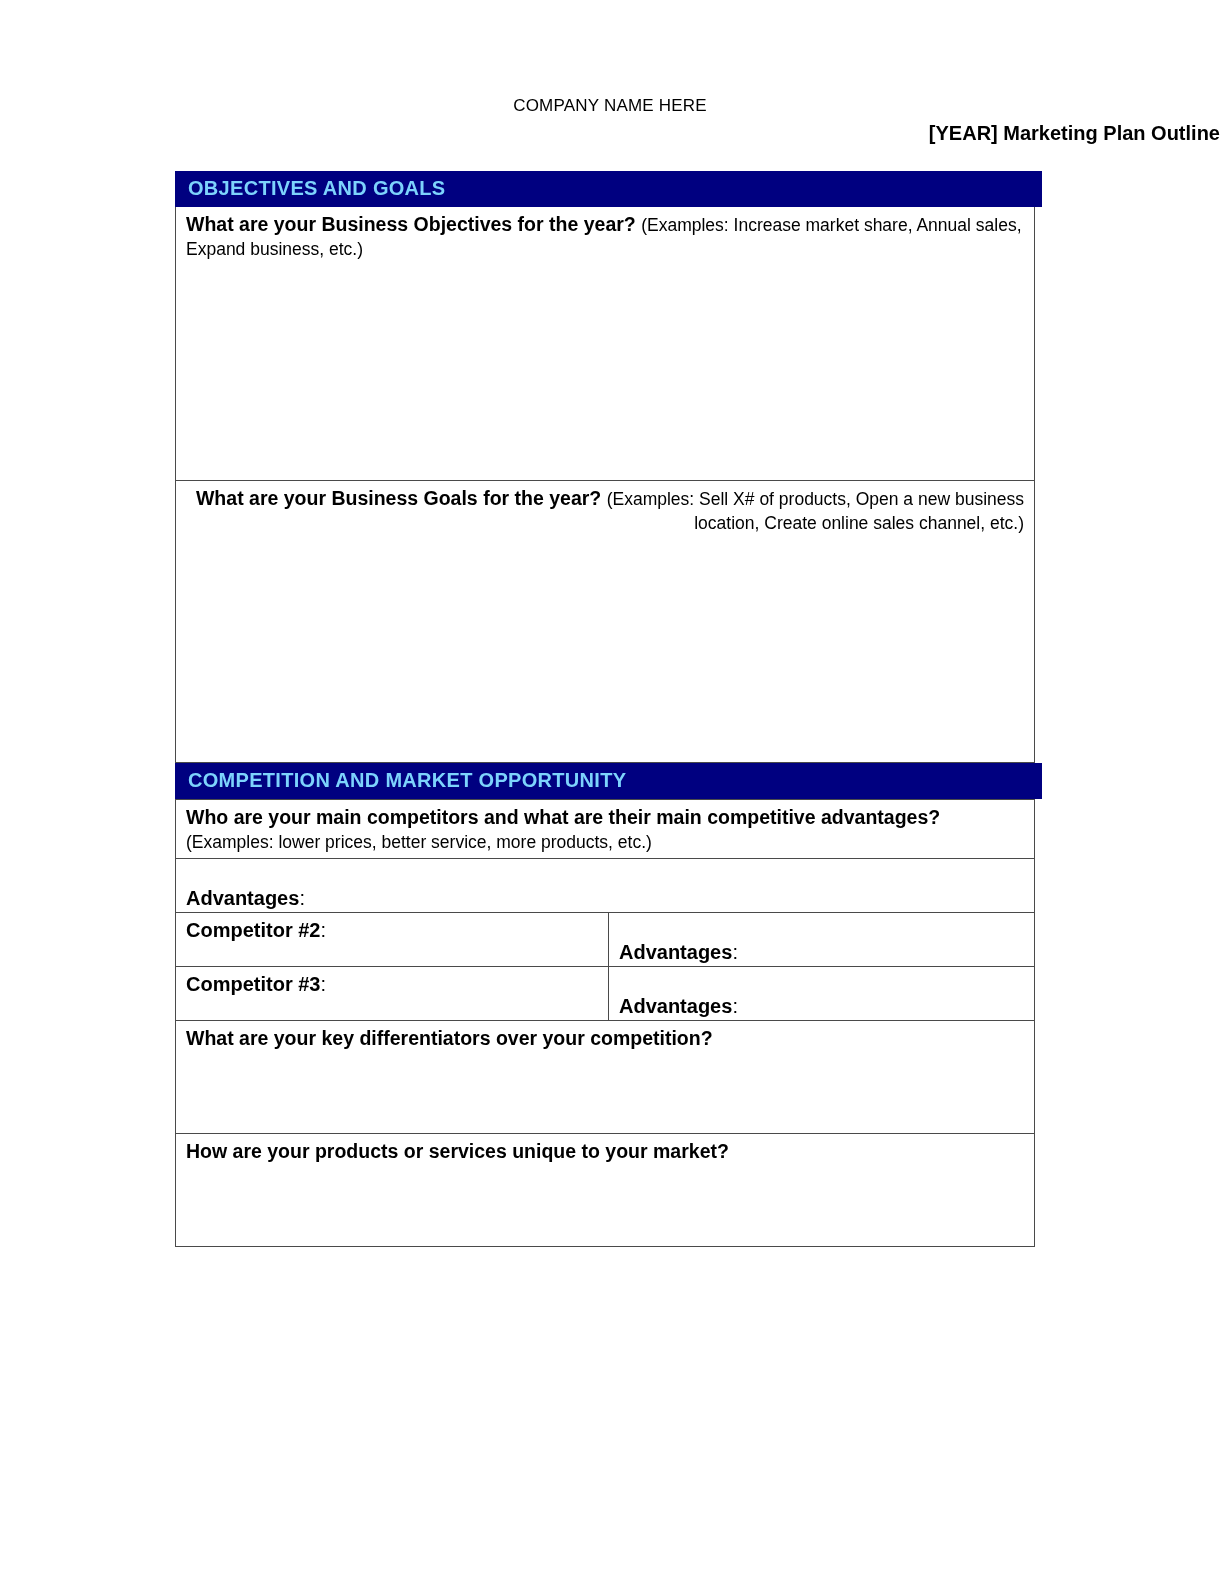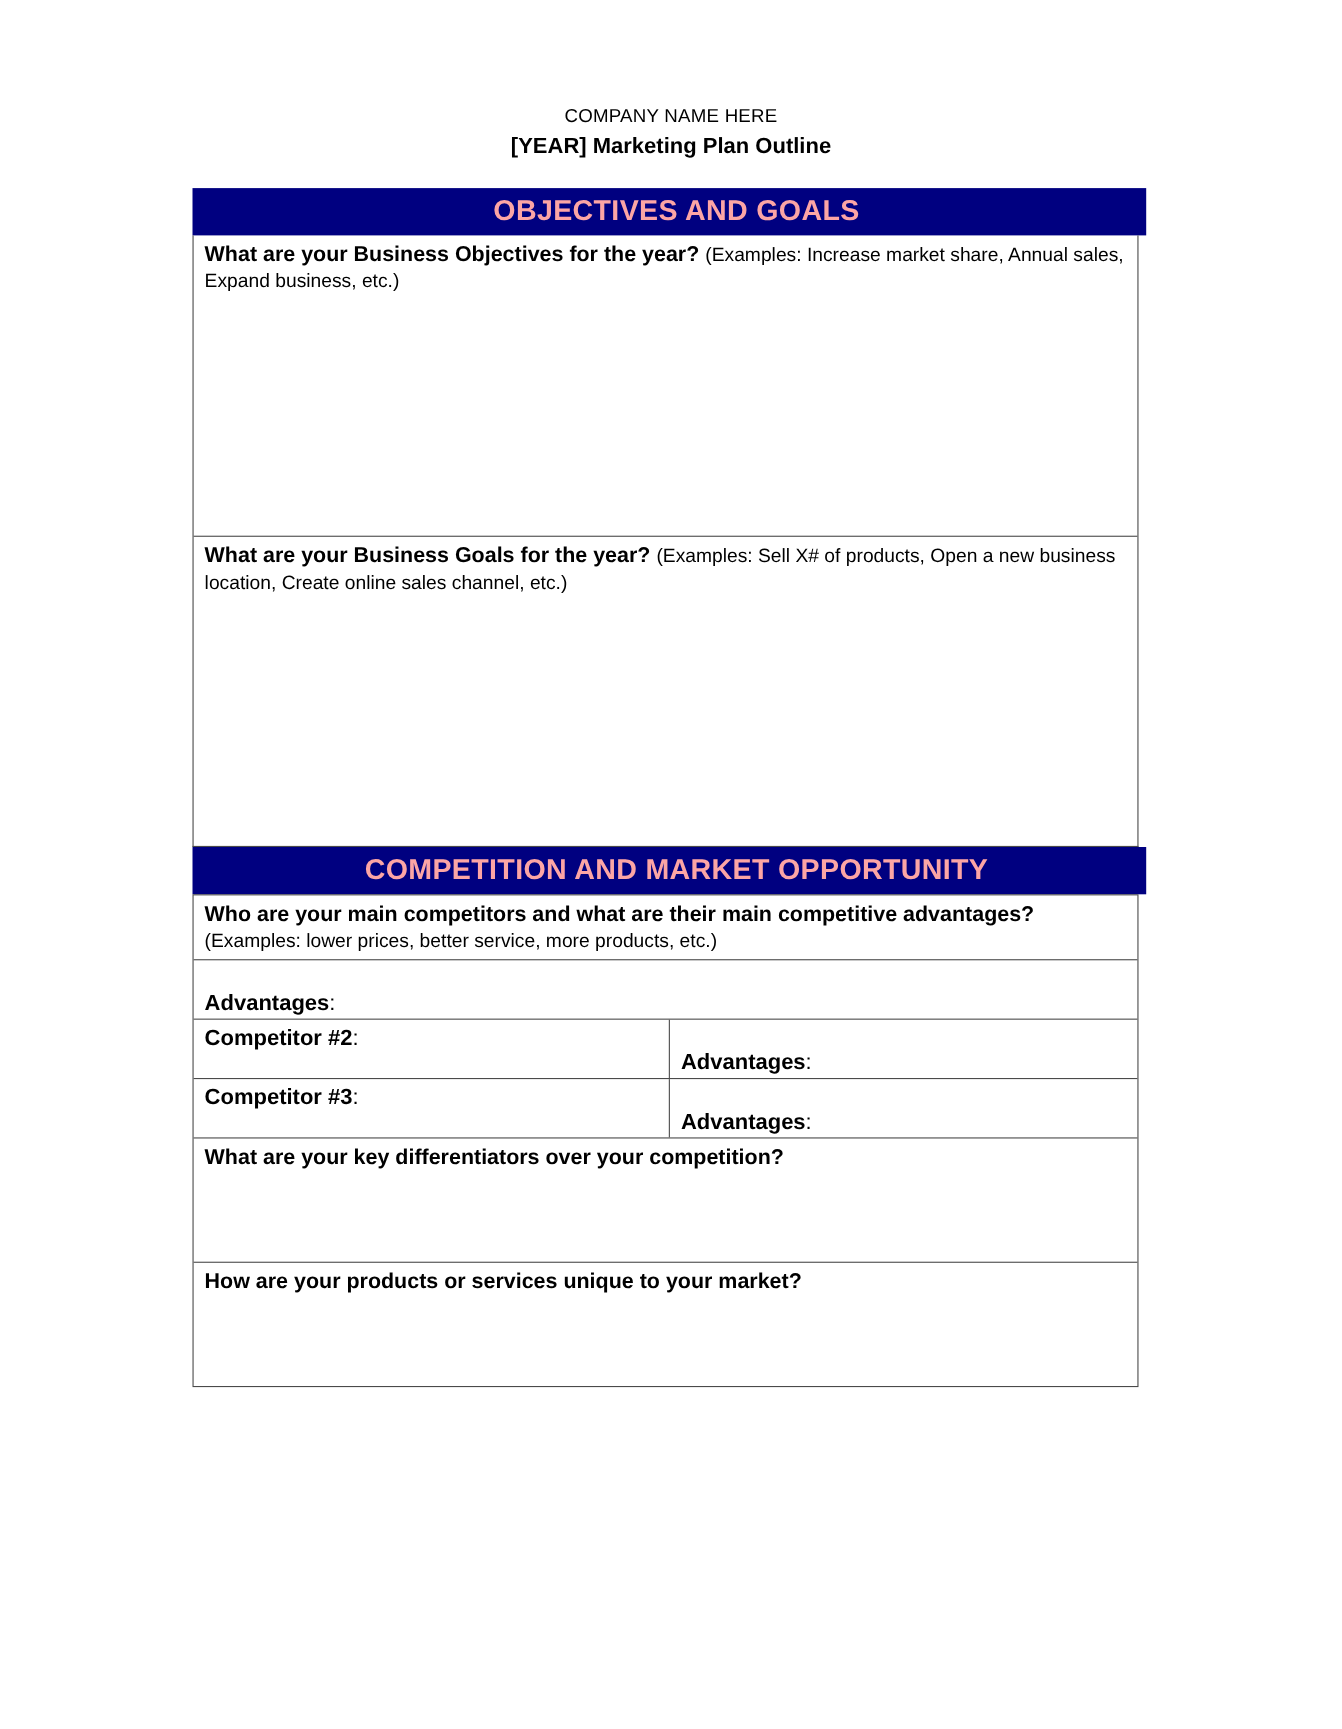--- a/index.html
+++ b/index.html
@@ -32,39 +32,39 @@
     font-weight: normal;
     letter-spacing: 0.2px;
     line-height: 1.18;
     margin: 0;
   }
   .doc-subtitle {
     font-size: 20px;
     font-weight: bold;
     line-height: 1.2;
     margin: 5px 0 0 0;
+    text-align: right;
   }
 
   
   .form-wrap {
     margin: 26px 0 0 175px;
     width: 867px;
   }
 
   
   .section-bar {
     background: #000080;
-    color: #fca5a5;
-    font-size: 26px;
+    color: #7dd3fc;
+    font-size: 20px;
     font-weight: bold;
     letter-spacing: 0.3px;
     padding: 6px 0 7px 13px;
     box-sizing: border-box;
     line-height: 1.15;
-    text-align: center;
   }
 
   
   .rows {
     border: 1.5px solid #4a4a4a;
     border-top: none;
     box-sizing: border-box;
     width: 860px;
   }
   .rows.top-bordered { border-top: 1.5px solid #4a4a4a; }
@@ -112,21 +112,21 @@
   .lbl {
     font-size: 20px;
     margin: 0;
     line-height: 1.2;
   }
   .lbl b { font-weight: bold; }
   .lbl .colon { font-weight: normal; }
 
   
   .h-objectives { height: 273px; }
-  .h-goals      { height: 282px; }
+  .h-goals      { height: 282px; text-align: right; }
   .h-compq      { height: 58px; }
   .h-comp       { height: 54px; }
   .h-diff       { height: 113px; }
   .h-unique     { height: 113px; }
   .h-new        { height: 143px; }
 </style>
 </head>
 <body>
 
 <div class="page">

